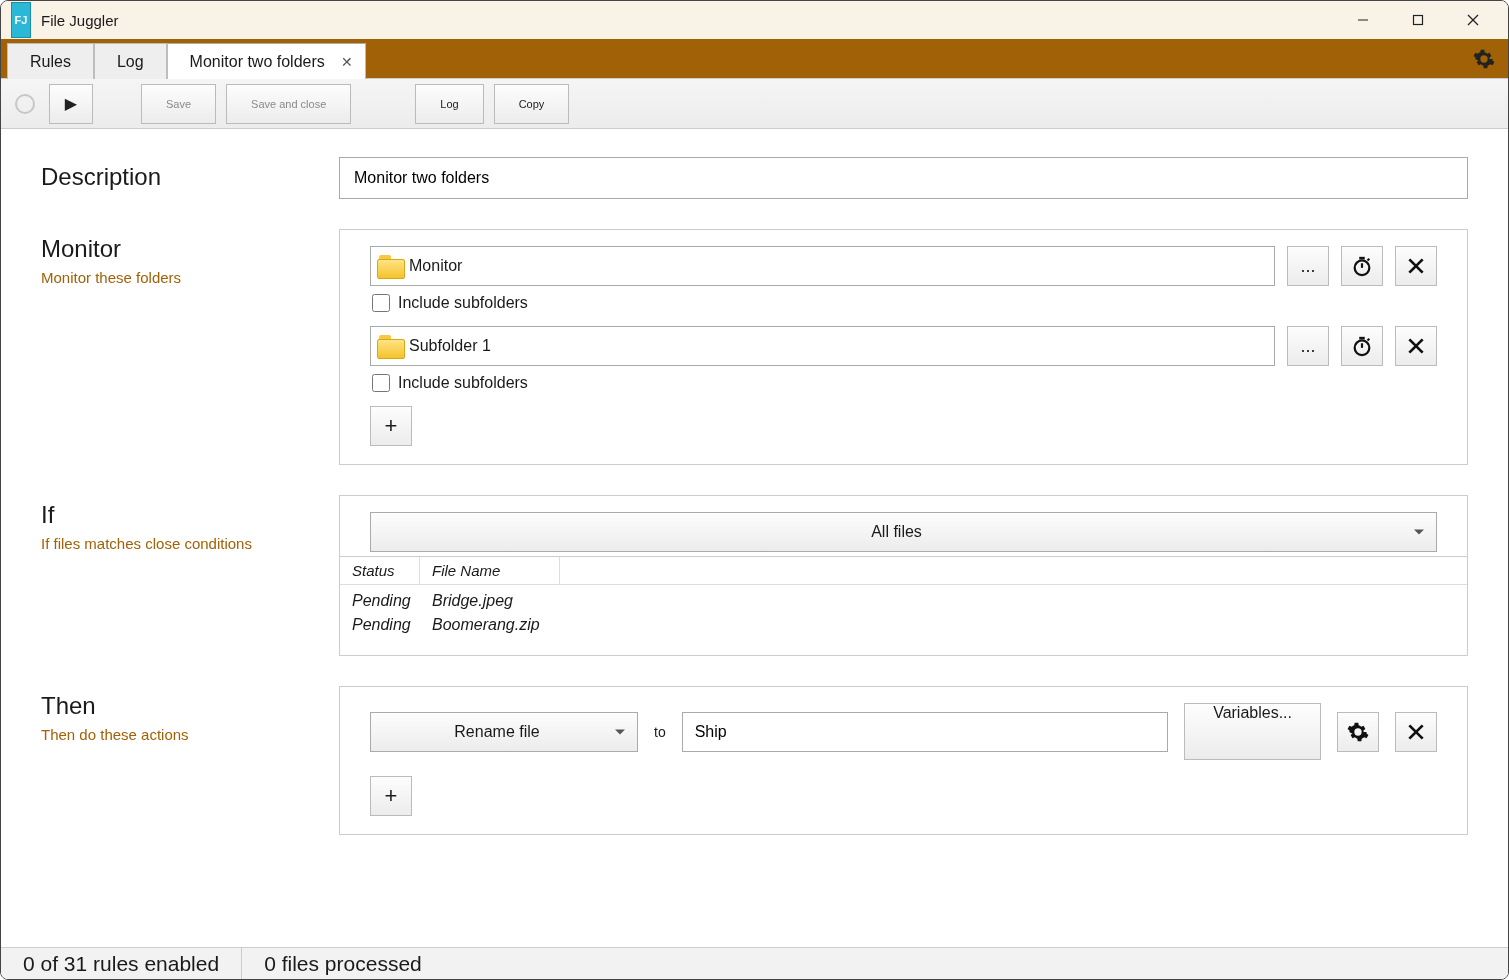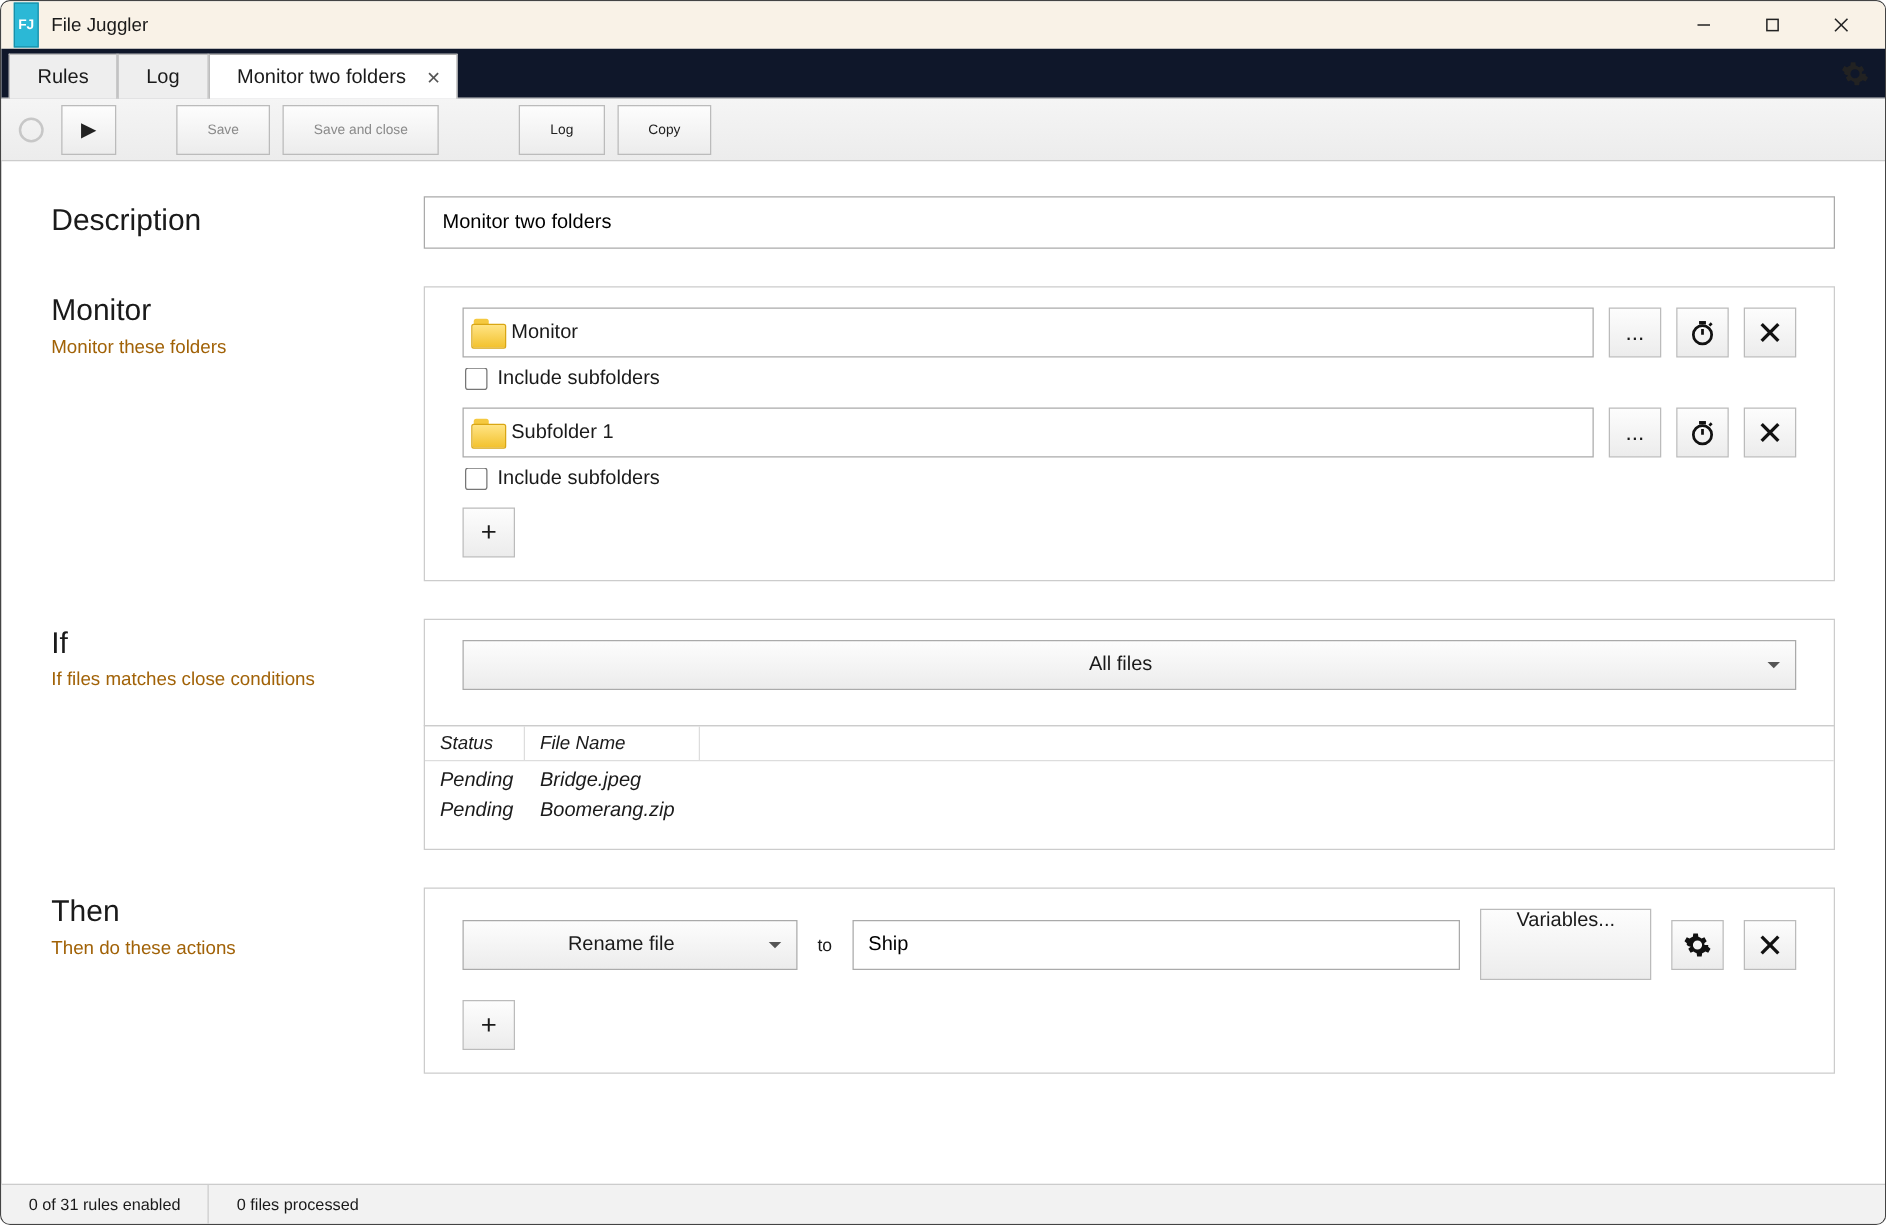--- a/index.html
+++ b/index.html
@@ -38,21 +38,21 @@
 .titlebar .title { font-size: 15px; }
 .titlebar .spacer { flex: 1; }
 .titlebar .win-btn {
   width: 55px; height: 38px;
   display: flex; align-items: center; justify-content: center;
   font-size: 14px;
 }
 .titlebar .win-btn svg { width: 12px; height:12px; }
 .tabbar {
   height: 40px;
-  background: #0f172a;
+  background: #a16207;
   border-bottom: 1px solid #ccc;
   display: flex;
   align-items: flex-end;
   padding-left: 6px;
 }
 .tab {
   height: 36px;
   padding: 0 22px;
   display: flex; align-items: center;
   border: 1px solid #bdbdbd;
@@ -215,21 +215,21 @@
   height: 57px; padding: 0 28px;
   border: 1px solid #bbb;
   background: linear-gradient(#fdfdfd,#ececec);
   font-size:16px;
 }
 .statusbar {
   height: 32px;
   background: #f2f2f2;
   border-top: 1px solid #ccc;
   display:flex; align-items:center;
-  font-size: 13px;
+  font-size: 21px;
 }
 .statusbar .seg { padding: 0 22px; border-right: 1px solid #ccc; height: 100%; display:flex; align-items:center; }
 svg.stopwatch { width: 22px; height: 22px; }
 svg.xicon { width: 16px; height: 16px; }
 svg.gearicon { width: 22px; height: 22px; }
 </style>
 </head>
 <body>
 
 <div class="window">
@@ -360,21 +360,21 @@
         </div>
       </div>
     </div>
 
     <div class="row">
       <div class="label-col">
         <h2>If</h2>
         <div class="sub">If files matches close conditions</div>
       </div>
       <div class="field-col">
-        <div class="panel" style="padding-bottom:28px;">
+        <div class="panel" style="padding-bottom:4px;">
           <div class="select">
             <span>All files</span>
           </div>
         </div>
         <div class="file-table">
           <div class="head">
             <div class="col status">Status</div>
             <div class="col fname">File Name</div>
             <div class="col" style="flex:1;border-right:none;"></div>
           </div>

